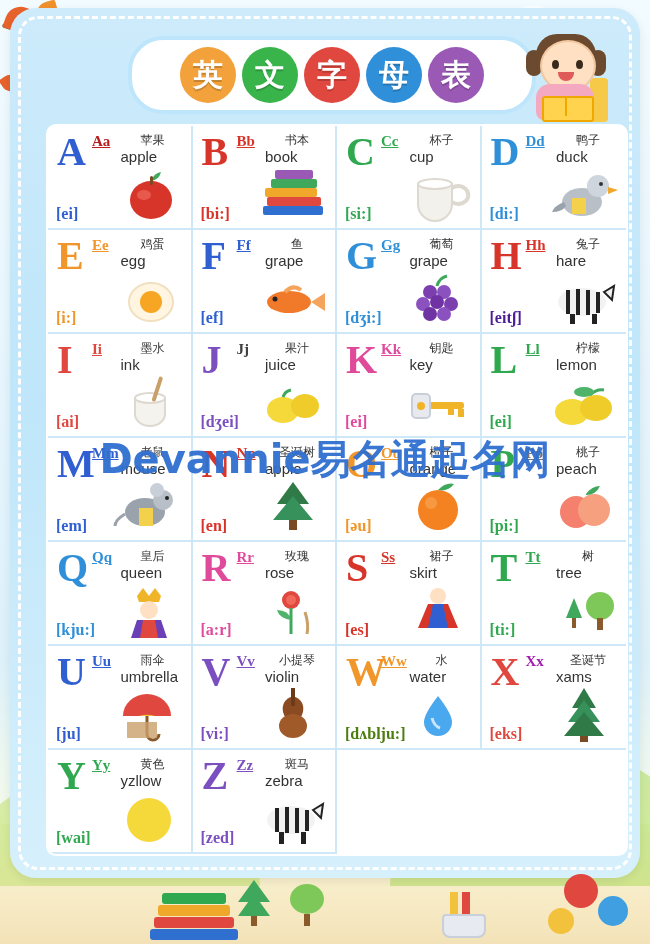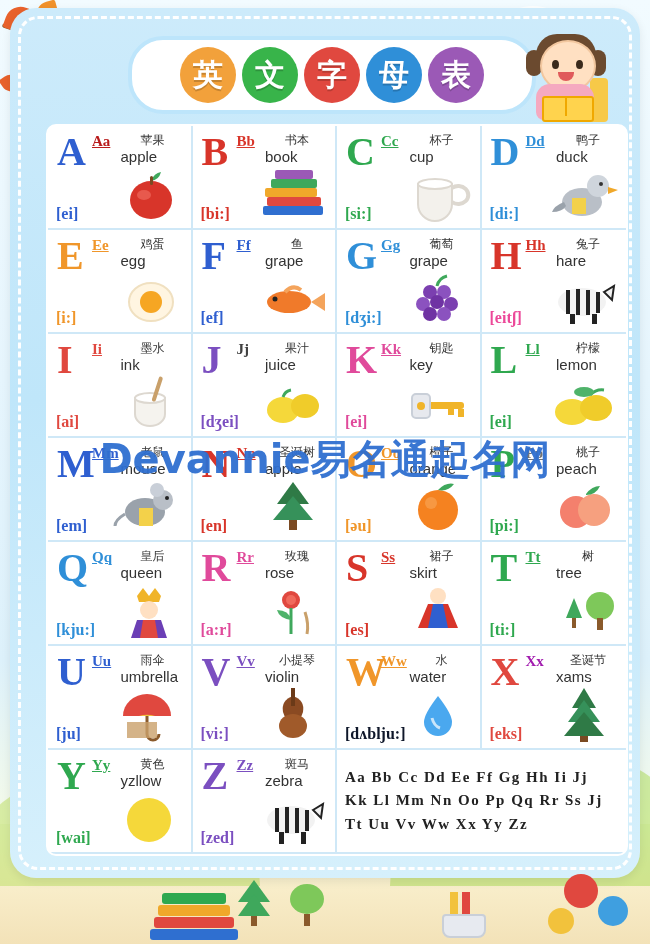--- a/index.html
+++ b/index.html
@@ -264,21 +264,21 @@
             <circle cx="30" cy="48" r="7" fill="#6f33a3"></circle>
             <circle cx="44" cy="48" r="7" fill="#8b52bf"></circle>
             <path d="M37 20 q2 -8 10 -10" stroke="#3fa85c" stroke-width="3" fill="none"></path>
           </svg></div>
       </div>
       <div class="cell">
         <div class="big" style="color:#d8352a">H</div>
         <div class="pair" style="color:#d8352a;text-decoration:underline">Hh</div>
         <div class="cn">兔子</div>
         <div class="en">hare</div>
-        <div class="phon" style="color:#ec4899">[eitʃ]</div>
+        <div class="phon" style="color:#4c1d95">[eitʃ]</div>
         <div class="art"><svg viewBox="0 0 76 62" width="76" height="62">
             <ellipse cx="36" cy="36" rx="24" ry="14" fill="#f2f2f2"></ellipse>
             <rect x="20" y="24" width="4" height="24" fill="#222"></rect>
             <rect x="30" y="23" width="4" height="26" fill="#222"></rect>
             <rect x="40" y="24" width="4" height="25" fill="#222"></rect>
             <rect x="50" y="26" width="4" height="21" fill="#222"></rect>
             <path d="M58 26 l10 -6 l-2 14z" fill="#f2f2f2" stroke="#222" stroke-width="2"></path>
             <rect x="24" y="48" width="5" height="10" fill="#222"></rect>
             <rect x="46" y="48" width="5" height="10" fill="#222"></rect>
           </svg></div>
@@ -460,21 +460,21 @@
             <path d="M38 14 q12 4 10 16 q-2 8 -10 10 q-8 -2 -10 -10 q-2 -12 10 -16z" fill="#8a4a22"></path>
             <ellipse cx="38" cy="44" rx="14" ry="12" fill="#a05a2a"></ellipse>
             <rect x="36" y="6" width="4" height="18" fill="#6b3a18"></rect>
           </svg></div>
       </div>
       <div class="cell">
         <div class="big" style="color:#f0962a">W</div>
         <div class="pair" style="color:#f0962a;text-decoration:underline">Ww</div>
         <div class="cn">水</div>
         <div class="en">water</div>
-        <div class="phon" style="color:#0f172a">[dʌblju:]</div>
+        <div class="phon" style="color:#4d7c0f">[dʌblju:]</div>
         <div class="art"><svg viewBox="0 0 76 62" width="76" height="62">
             <path d="M38 14 q14 18 14 26 a14 14 0 0 1 -28 0 q0 -8 14 -26z" fill="#4aa8ef"></path>
             <path d="M32 36 q2 8 8 10" stroke="#ffffff" stroke-width="3" fill="none" opacity=".7"></path>
           </svg></div>
       </div>
       <div class="cell">
         <div class="big" style="color:#e0483f">X</div>
         <div class="pair" style="color:#a21caf;">Xx</div>
         <div class="cn">圣诞节</div>
         <div class="en">xams</div>
@@ -505,25 +505,20 @@
         <div class="art"><svg viewBox="0 0 76 62" width="76" height="62">
             <ellipse cx="36" cy="34" rx="24" ry="14" fill="#f2f2f2"></ellipse>
             <rect x="20" y="22" width="4" height="24" fill="#222"></rect>
             <rect x="30" y="21" width="4" height="26" fill="#222"></rect>
             <rect x="40" y="22" width="4" height="25" fill="#222"></rect>
             <rect x="50" y="24" width="4" height="21" fill="#222"></rect>
             <path d="M58 24 l10 -6 l-2 14z" fill="#f2f2f2" stroke="#222" stroke-width="2"></path>
             <rect x="24" y="46" width="5" height="12" fill="#222"></rect>
             <rect x="46" y="46" width="5" height="12" fill="#222"></rect>
           </svg></div>
-      </div>
-      <div class="alpha-cell">
-        <div class="alpha-line">Aa Bb Cc Dd Ee Ff Gg Hh Ii Jj</div>
-        <div class="alpha-line">Kk Ll Mm Nn Oo Pp Qq Rr Ss Jj</div>
-        <div class="alpha-line">Tt Uu Vv Ww Xx Yy Zz</div>
       </div>
     </div>
 </div>
 
 <div class="watermark">Devannie易名通起名网</div>
 
 <div class="books-stack">
   <div class="bk" style="bottom:0;background:#2f6fd0;"></div>
   <div class="bk" style="bottom:12px;left:4px;width:80px;background:#e0483f;"></div>
   <div class="bk" style="bottom:24px;left:8px;width:72px;background:#f0a82a;"></div>

